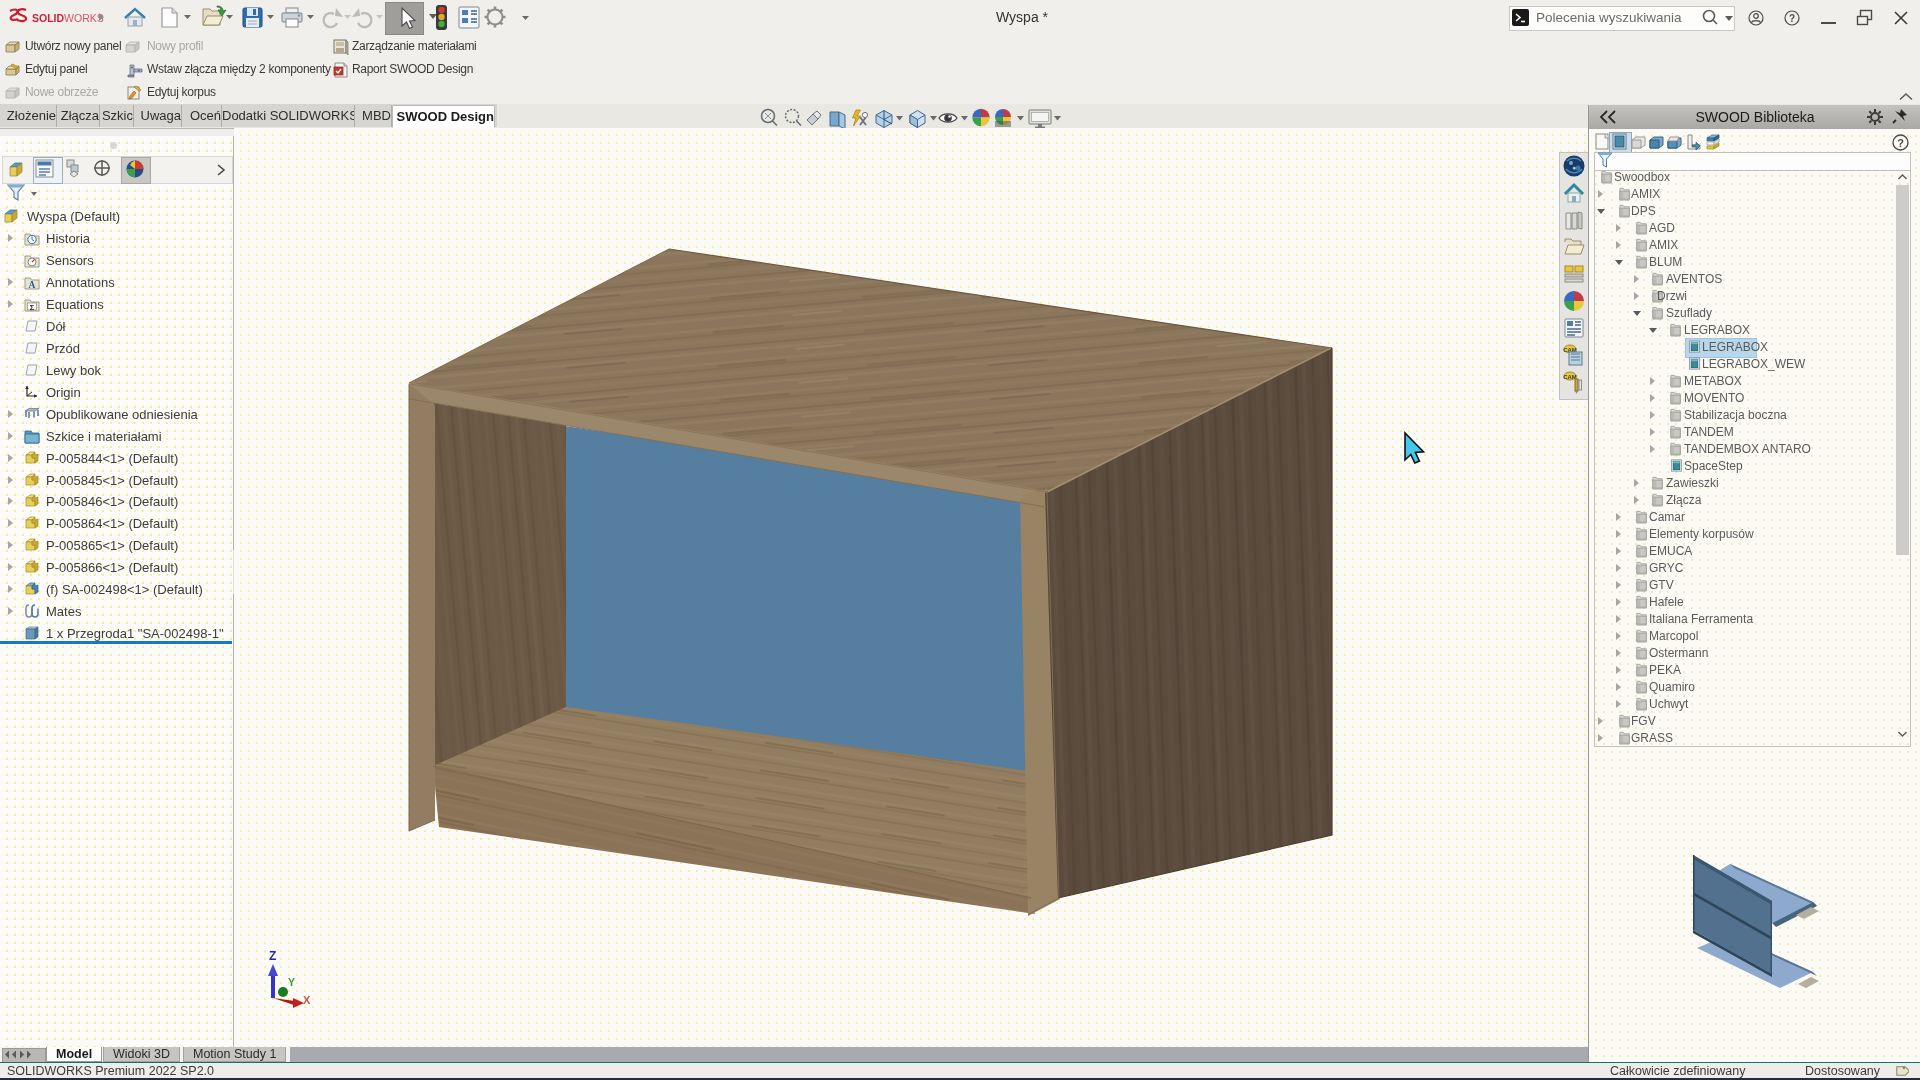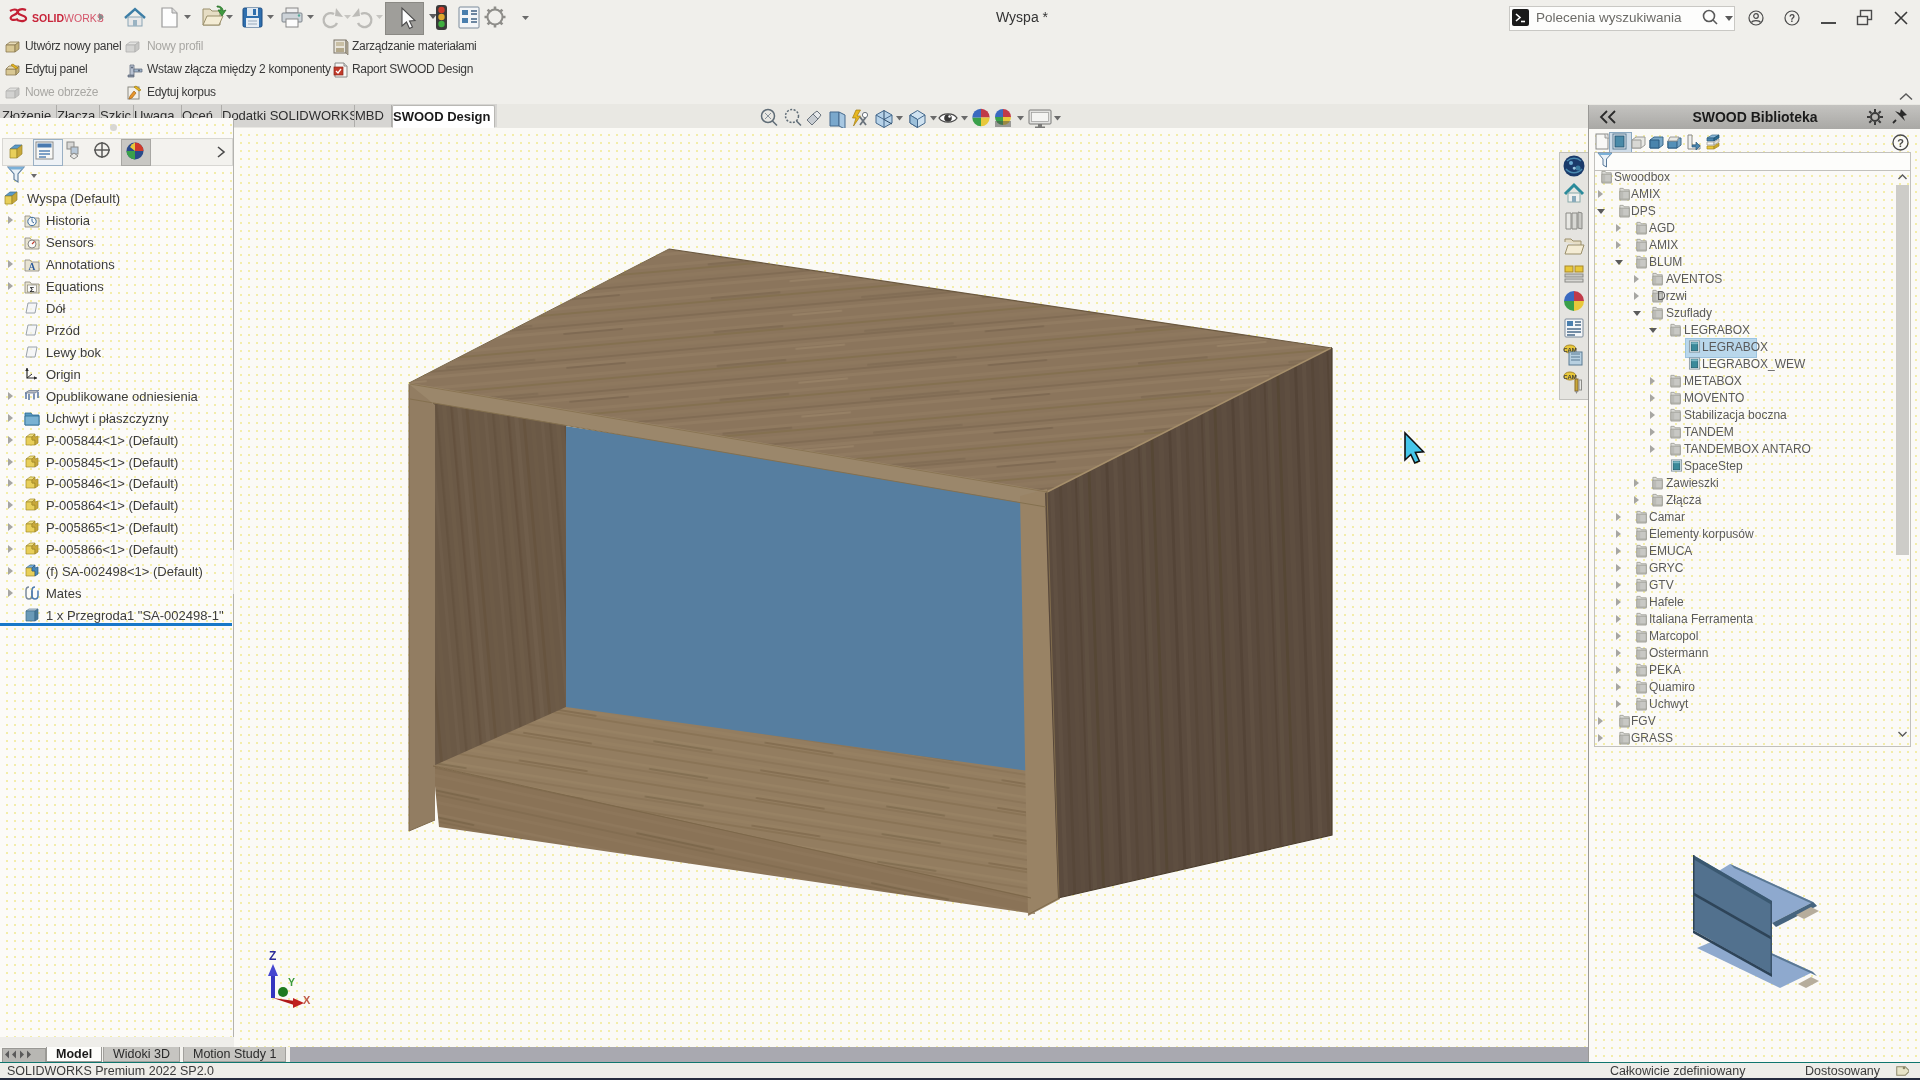--- a/index.html
+++ b/index.html
@@ -1,23 +1,23 @@
 <!DOCTYPE html>
 <html><head><meta charset="utf-8">
 <style>
   html,body{margin:0;padding:0;}
   body{width:1920px;height:1080px;overflow:hidden;font-family:"Liberation Sans",sans-serif;background:#efeeea;position:relative;}
   .abs{position:absolute;}
   .dots{background-image:radial-gradient(circle,#f3edaa 1.2px,rgba(0,0,0,0) 1.4px);background-size:8px 8px;background-position:3px 3px;}
   #titlebar{left:0;top:0;width:1920px;height:35px;background:#f0efeb;}
   #ribbon{left:0;top:35px;width:1920px;height:69px;background:#f0efeb;padding-left:16px;}
   #tabbar{left:0;top:104px;width:1920px;height:24px;background:#e9e8e3;border-bottom:1px solid #b9b8b4;}
-  .tab{position:absolute;top:1px;height:22px;line-height:22px;font-size:13px;color:#2e2e2e;text-align:left;border-right:1px solid #aeadaa;box-sizing:border-box;white-space:nowrap;overflow:hidden;background:#d6d5d2;}
+  .tab{position:absolute;top:1px;height:22px;line-height:22px;font-size:13px;color:#2e2e2e;text-align:right;border-right:1px solid #aeadaa;box-sizing:border-box;white-space:nowrap;overflow:hidden;background:#d6d5d2;}
   .tab.active{background:#ffffff;border:1px solid #b9b8b4;border-bottom:1px solid #fff;font-weight:bold;color:#1a1a1a;border-radius:2px 2px 0 0;height:23px;}
-  #leftpanel{left:0;top:118px;width:233px;height:919px;background-color:#fcfbf8;border-right:1px solid #b3b2ae;}
+  #leftpanel{left:0;top:136px;width:233px;height:919px;background-color:#fcfbf8;border-right:1px solid #b3b2ae;}
   #viewport{left:234px;top:128px;width:1354px;height:919px;background-color:#fbfaf6;}
   #swood{left:1588px;top:105px;width:332px;height:957px;background:#fcfbf8;border-left:1px solid #9a9996;}
   #swoodhead{left:0;top:0;width:332px;height:24px;background:linear-gradient(#c4c3c0,#a9a8a5);border-bottom:1px solid #8a8986;}
   #bottomtabs{left:0;top:1047px;width:1588px;height:15px;background:#a9a9b0;}
   #statusbar{left:0;top:1062px;width:1920px;height:16px;background:#eeede9;border-top:1px solid #0f766e;}
   #navline{left:0;top:1078px;width:1920px;height:2px;background:#252b3e;}
   .trow{position:absolute;font-size:13px;color:#3c3c3c;white-space:nowrap;}
   .srow{position:absolute;font-size:12px;color:#5a5a5a;white-space:nowrap;}
   .arr{position:absolute;width:0;height:0;border-left:5px solid #a7a6a2;border-top:4px solid transparent;border-bottom:4px solid transparent;}
   .darr{position:absolute;width:0;height:0;border-top:5px solid #5a5a5a;border-left:4px solid transparent;border-right:4px solid transparent;}
@@ -421,21 +421,21 @@
     <div class="trow" style="left:46px;top:249px">Origin</div>
   <div class="arr" style="left:8px;top:274px"></div>
     <svg class="abs" style="left:24px;top:270px" width="16" height="16">
       <use href="#i-tab"></use>
     </svg>
     <div class="trow" style="left:46px;top:271px">Opublikowane odniesienia</div>
   <div class="arr" style="left:8px;top:296px"></div>
     <svg class="abs" style="left:24px;top:292px" width="16" height="16">
       <use href="#i-bf"></use>
     </svg>
-    <div class="trow" style="left:46px;top:293px">Uchwyt i płaszczyzny</div>
+    <div class="trow" style="left:46px;top:293px">Szkice i materiałami</div>
   <div class="arr" style="left:8px;top:318px"></div>
     <svg class="abs" style="left:24px;top:314px" width="16" height="16">
       <use href="#i-part"></use>
     </svg>
     <div class="trow" style="left:46px;top:315px">P-005844&lt;1&gt; (Default)</div>
   <div class="arr" style="left:8px;top:340px"></div>
     <svg class="abs" style="left:24px;top:336px" width="16" height="16">
       <use href="#i-part"></use>
     </svg>
     <div class="trow" style="left:46px;top:337px">P-005845&lt;1&gt; (Default)</div>
@@ -624,21 +624,21 @@
         <path d="M12 20 h3 l-1.5 3 z" fill="#8a8a8a"></path>
         <rect x="16" y="9" width="2.5" height="10" fill="#e8e8e4" stroke="#8a8a86"></rect>
       </g>
   </svg>
 </div>
 <div class="abs" id="swood">
   <div class="abs" id="swoodhead">
     <svg class="abs" style="left:10px;top:5px" width="18" height="14" viewBox="0 0 18 14">
         <path d="M8 1 L2 7 L8 13 M16 1 L10 7 L16 13" fill="none" stroke="#2a2a2a" stroke-width="1.8"></path>
       </svg>
-    <div class="abs" style="left:0;width:332px;text-align:center;top:4px;font-size:14px;font-weight:bold;color:#1a1a1a">SWOOD Biblioteka</div>
+    <div class="abs" style="left:0;width:332px;text-align:center;top:4px;font-size:14px;font-weight:normal;color:#1a1a1a">SWOOD Biblioteka</div>
     <svg class="abs" style="left:277px;top:3px" width="18" height="18" viewBox="0 0 18 18">
         <circle cx="9" cy="9" r="4" fill="none" stroke="#3a3a3a" stroke-width="2"></circle>
         <g stroke="#3a3a3a" stroke-width="2">
           <path d="M9 1 v3 M9 14 v3 M1 9 h3 M14 9 h3 M3.3 3.3 l2.1 2.1 M12.6 12.6 l2.1 2.1 M3.3 14.7 l2.1-2.1 M12.6 5.4 l2.1-2.1"></path>
         </g>
       </svg>
     <svg class="abs" style="left:303px;top:3px" width="16" height="17" viewBox="0 0 16 17">
         <path d="M9 1 L15 7 L11 8 L13 13 L3 3 L8 5 Z" fill="#2a2a2a"></path>
         <line x1="4" y1="12" x2="1" y2="15" stroke="#2a2a2a" stroke-width="1.8"></line>
       </svg>

